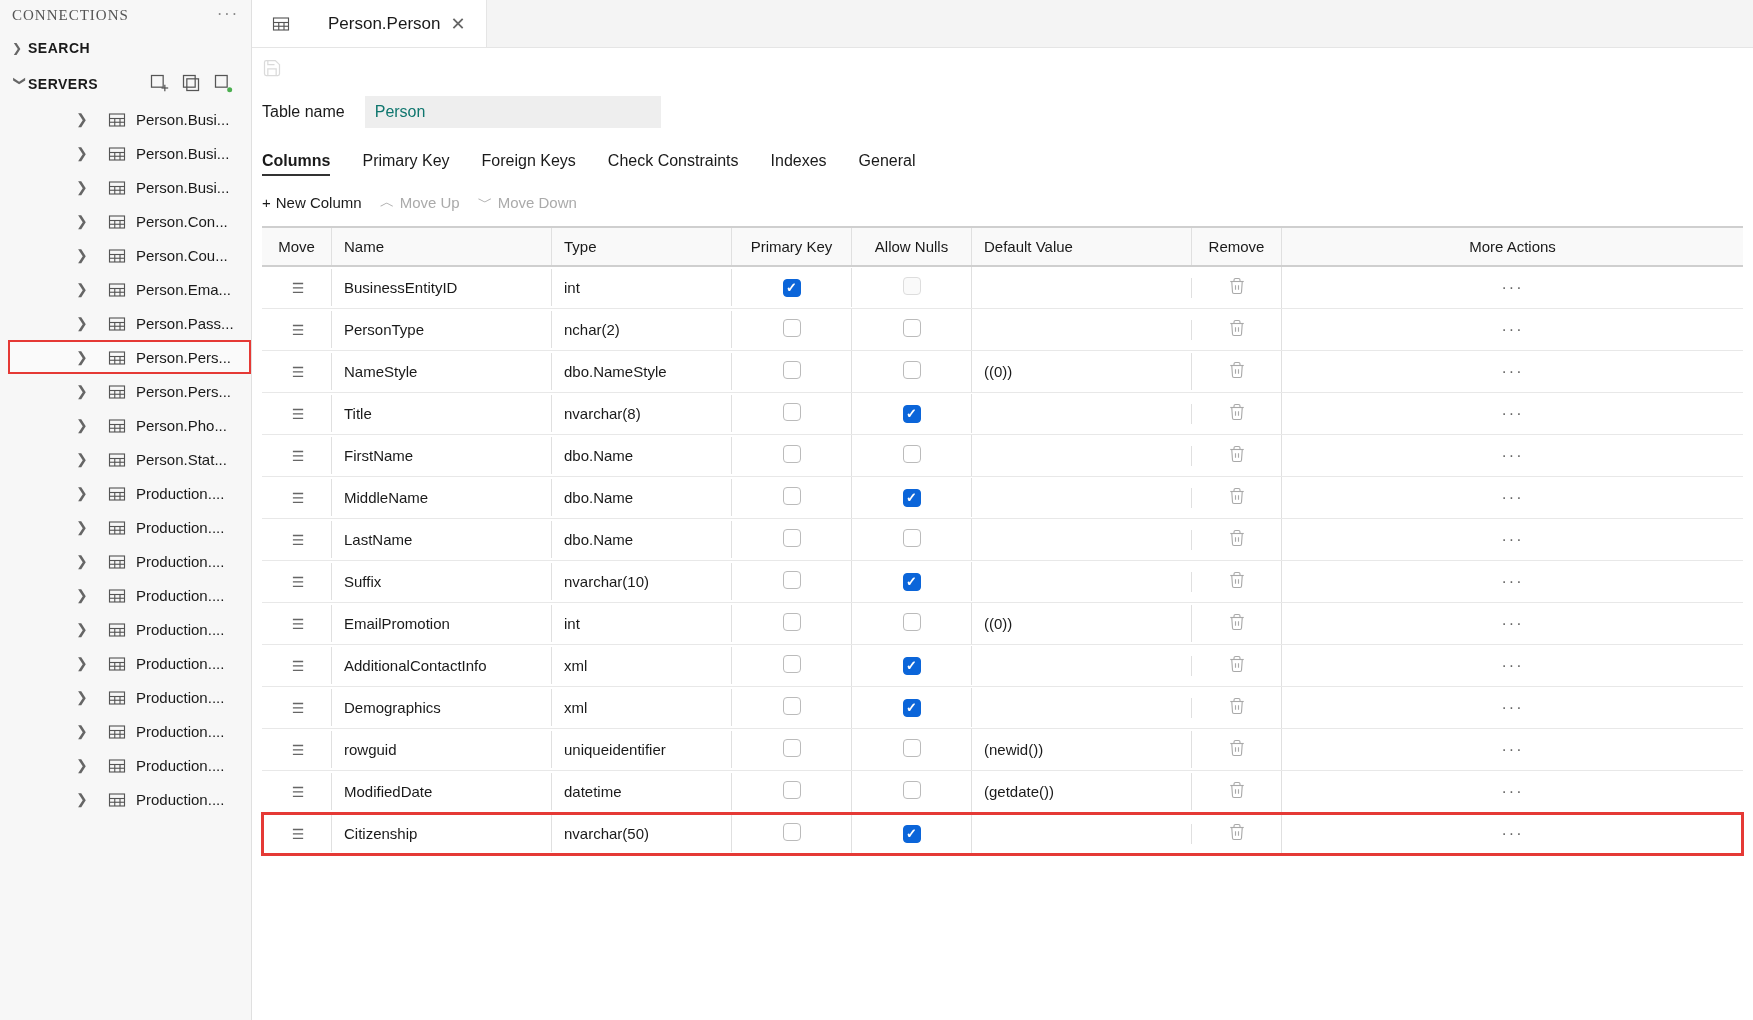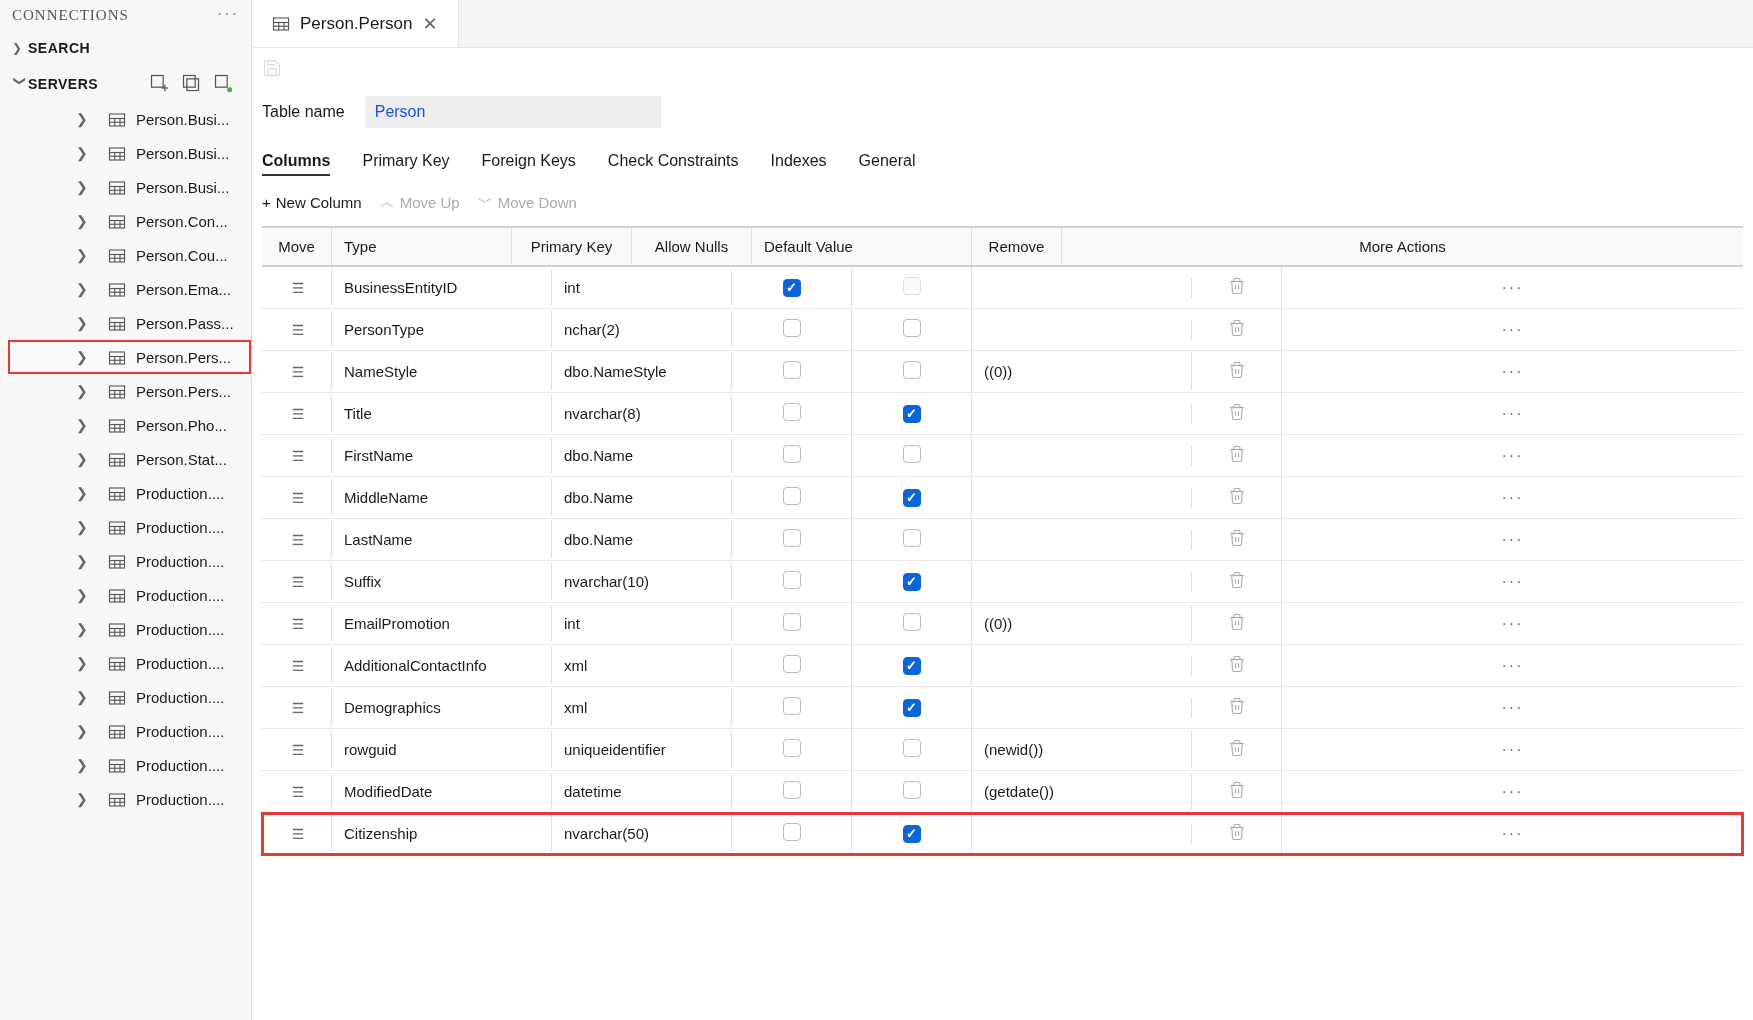--- a/index.html
+++ b/index.html
@@ -21,30 +21,30 @@
     .tree-item .chev { position:absolute; left:68px; color: #666; font-size: 14px; }
     .tree-item .iconbox { position:absolute; left: 100px;}
     .tree-item .tlabel { overflow: hidden; text-overflow: ellipsis; padding-left: 66px;}
     .tree-item.highlighted { outline: 2px solid #e53935; outline-offset: -2px; background: #fafafa;}
     .table-icon svg { width: 18px; height: 18px; vertical-align: middle;}
     
     
     .main { flex: 1; display: flex; flex-direction: column; }
     .tabbar { display: flex; background: #f4f4f4; border-bottom: 1px solid #e5e5e5; height: 48px; }
     .tab { display: flex; align-items: center; gap: 10px; padding: 0 20px; background: #fff; border-right: 1px solid #e5e5e5; }
-    .tab .tabtitle { font-size: 17px; }
+    .tab .tabtitle { font-size: 17px; margin-left: 28px; }
     .tab .close { font-size: 18px; color: #666; cursor: pointer; }
     .toolbar-strip { height: 42px; display:flex; align-items:center; padding: 0 10px; background:#fff;}
     .toolbar-strip svg { width: 20px; height:20px; opacity:0.3;}
     
     .content { padding: 0 10px; }
     .tablename-row { display: flex; align-items: center; gap: 20px; padding: 6px 0 20px 0; }
     .tablename-label { font-size: 16px; }
     .tablename-input { border: none; background: #eee; padding: 7px 10px; font-size: 16px; color: #555; width: 296px; }
-    .tablename-input:disabled { color:#1d4ed8;}
+    .tablename-input:disabled { color:#0f766e;}
     
     .subtabs { display: flex; gap: 32px; border-bottom: 1px solid transparent; padding-bottom: 2px;}
     .subtab { font-size: 16px; color: #1a1a1a; padding: 4px 0; cursor: pointer; }
     .subtab.active { font-weight: 600; border-bottom: 2px solid #333; }
     
     .actions-row { display: flex; align-items: center; gap: 18px; padding: 14px 0; }
     .action-btn { display: flex; align-items: center; gap: 5px; font-size: 15px; cursor: pointer; }
     .action-btn.disabled { color: #aaa; cursor: default; }
     
     .grid { border-top: 2px solid #cfcfcf; }
@@ -399,20 +399,21 @@
         </span>
         <span class="action-btn disabled">
           <span>﹀</span>
           <span>Move Down</span>
         </span>
       </div>
 
       <div class="grid">
         <div class="grid-header">
           <div class="col-move">Move</div>
+          <div class="col-name">Name</div>
           <div class="col-type">Type</div>
           <div class="col-pk">Primary Key</div>
           <div class="col-null">Allow Nulls</div>
           <div class="col-def">Default Value</div>
           <div class="col-remove">Remove</div>
           <div class="col-more">More Actions</div>
         </div>
         <div class="grid-body" id="grid-body">
             <div class="grid-row">
               <div class="col-move"><span class="drag-handle">☰</span></div>

